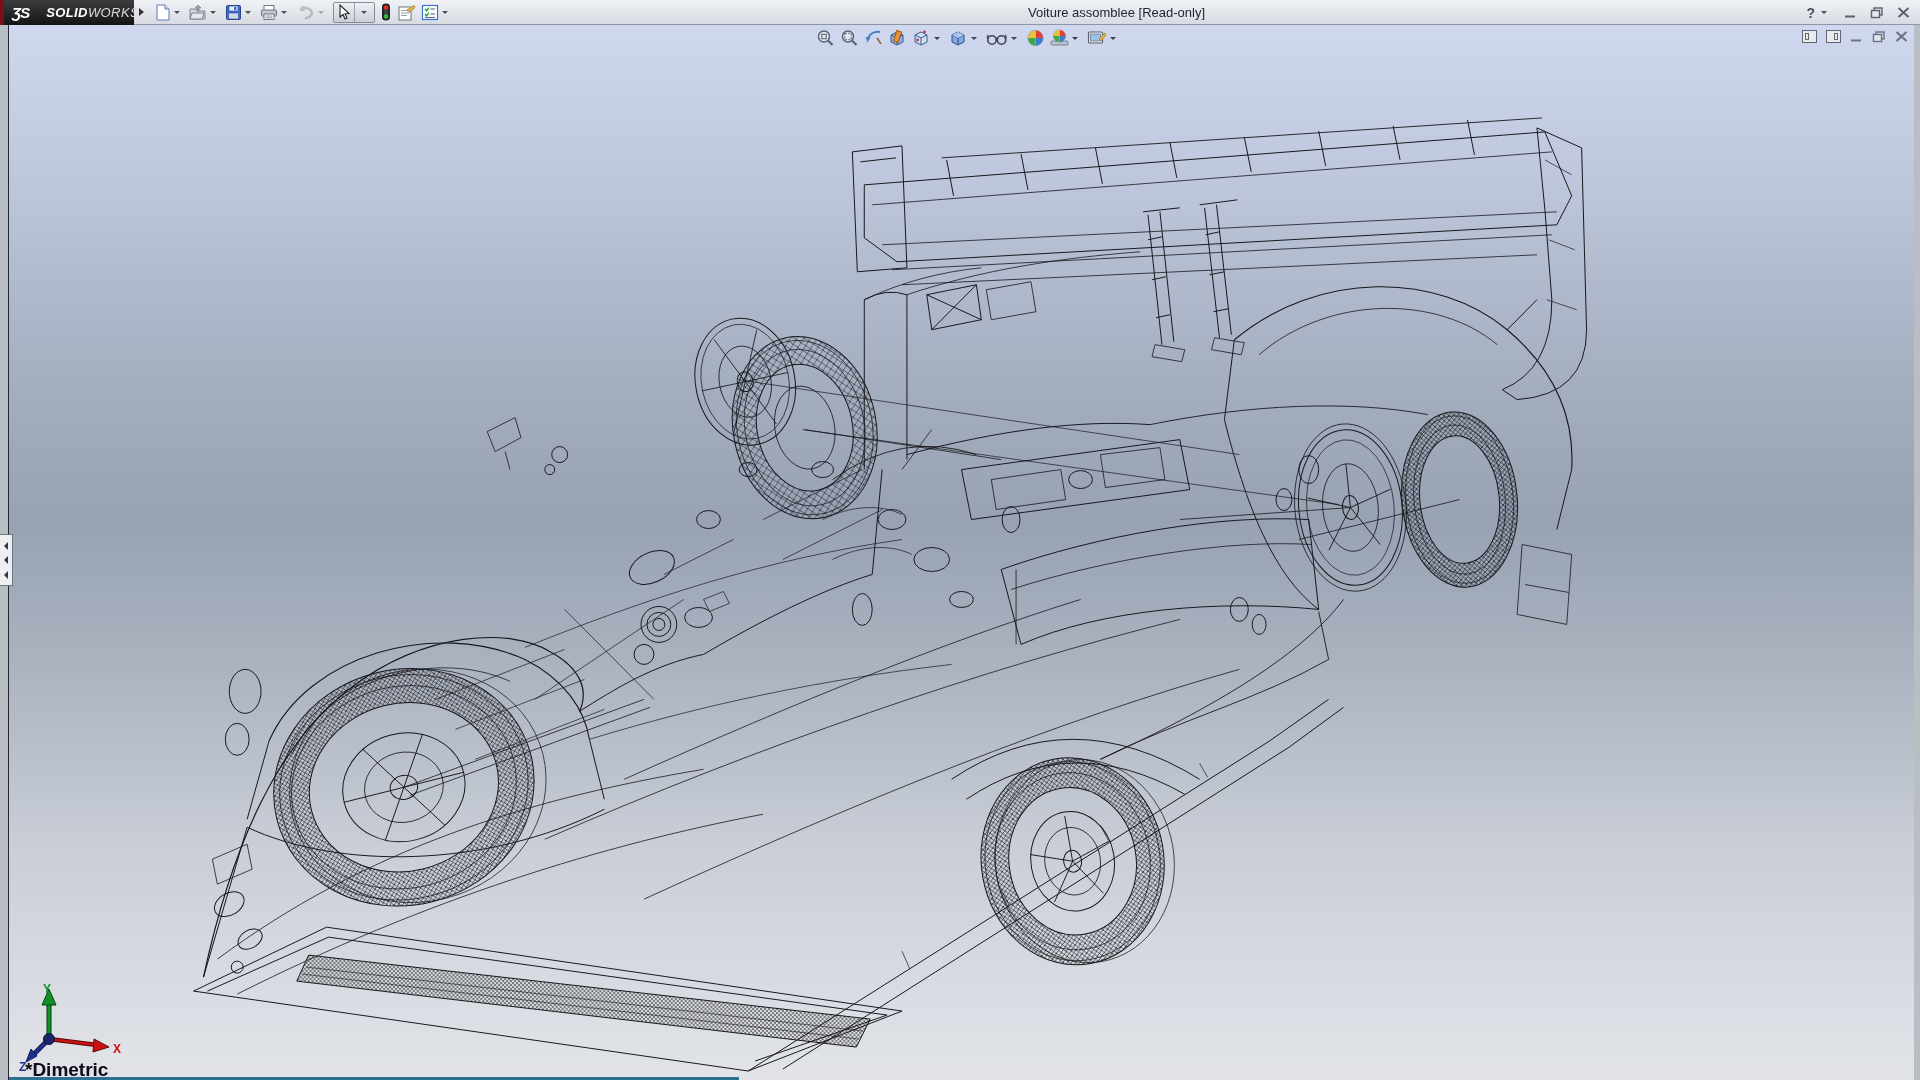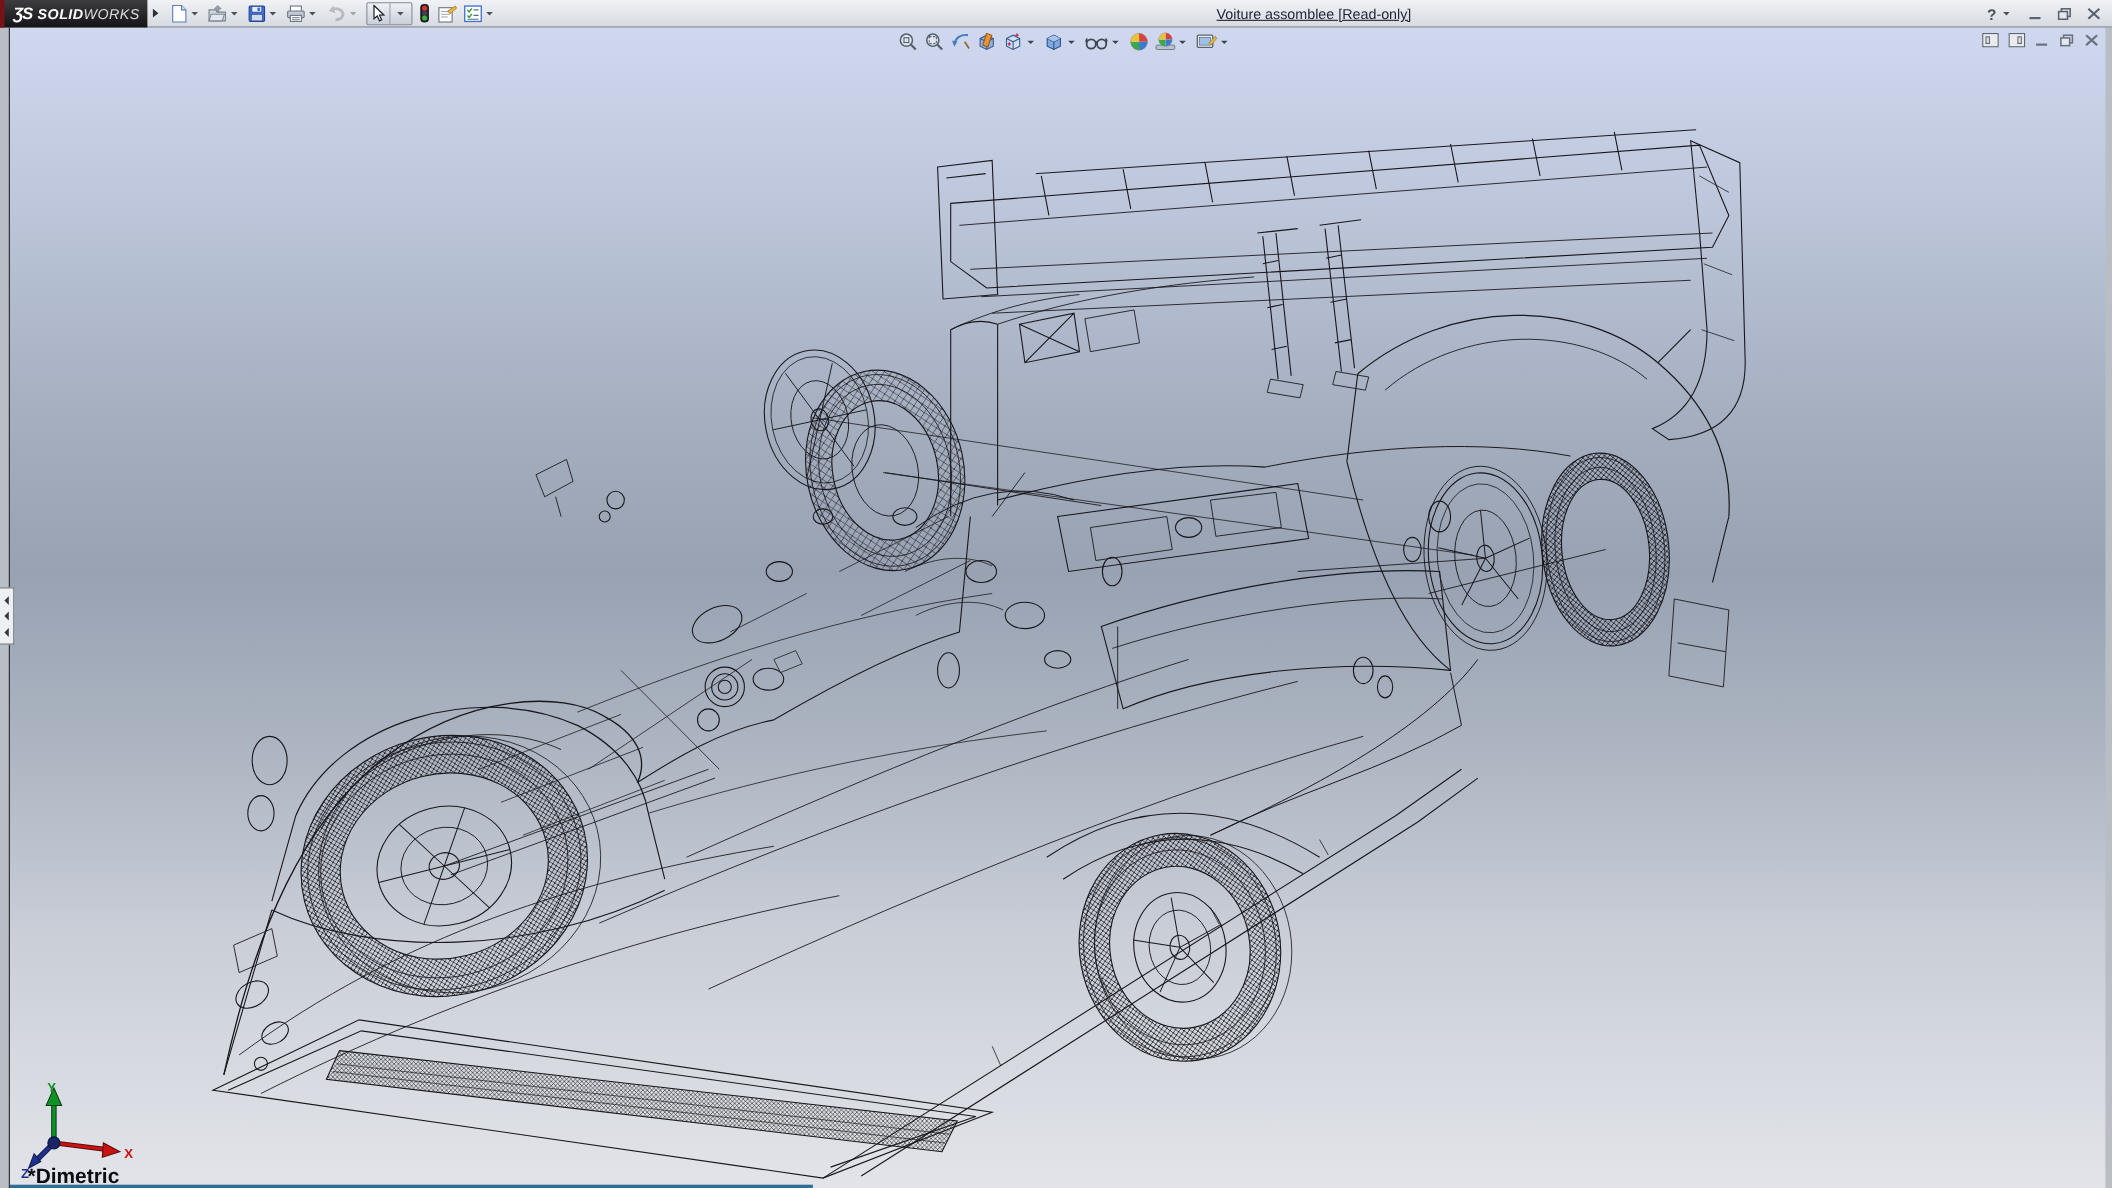--- a/index.html
+++ b/index.html
@@ -7,35 +7,35 @@
   *{box-sizing:border-box;}
 
   
   .titlebar{position:absolute;top:0;left:0;width:1920px;height:25px;
     background:linear-gradient(#f0f2f6,#d7dae1);border-bottom:1px solid #8e96a3;
     display:flex;align-items:center;z-index:30;}
   .logo-block{position:relative;width:134px;height:25px;display:flex;align-items:center;
     background:linear-gradient(#3d3d40,#141416);padding-left:12px;gap:5px;flex:0 0 auto;text-align:center;}
   .logo-block::before{content:"";position:absolute;left:0;top:0;width:4px;height:25px;background:#7a1215;}
   .logo-glyph{color:#fff;font-style:italic;font-weight:bold;font-size:15px;letter-spacing:-1px;}
-  .brand{color:#fff;font-size:13px;letter-spacing:.4px;font-style:italic;}
+  .brand{color:#fff;font-size:13px;letter-spacing:.4px;font-style:italic;margin-left:12px;}
   .brand .b{font-weight:bold;}
   .brand .l{font-weight:normal;color:#dcdcdc;}
   .menu-expand{width:0;height:0;border-left:5px solid #2e3238;border-top:4px solid transparent;
     border-bottom:4px solid transparent;margin-left:5px;}
   .tb-icons{display:flex;align-items:center;margin-left:8px;gap:1px;height:25px;}
   .tbtn{display:flex;align-items:center;height:22px;padding:1px 2px;}
   .dd{width:0;height:0;border-top:3px solid #4a4f57;border-left:3px solid transparent;
     border-right:3px solid transparent;margin:0 4px 0 3px;}
   .disabled{opacity:.42;}
   .sel-wrap{display:flex;align-items:center;border:1px solid #848b97;border-radius:2px;
     background:linear-gradient(#eef1f5,#c9cfd9);height:21px;margin:0 2px;}
   .sel-wrap .seg{display:flex;align-items:center;height:100%;padding:0 3px;}
   .sel-wrap .seg+.seg{border-left:1px solid #9aa1ac;}
-  .win-title{position:absolute;left:1106px;top:5px;font-size:13px;color:#212633;text-decoration:underline;}
+  .win-title{position:absolute;left:1028px;top:5px;font-size:13px;color:#212633;}
   .right-controls{position:absolute;right:10px;top:0;height:25px;display:flex;align-items:center;gap:13px;}
   .help-q{font-size:14px;font-weight:bold;color:#4a4f58;display:flex;align-items:center;gap:3px;}
   .wc{display:flex;align-items:center;}
 
   
   .viewport{position:absolute;top:25px;left:8px;right:6px;bottom:0;overflow:hidden;
     border-left:1px solid #23262b;
     background:linear-gradient(180deg,#cfd8ef 0%,#bcc5d9 16%,#a4aebf 34%,#98a2b3 47%,
       #aab2bf 60%,#c9ced7 78%,#e2e4e9 100%);}
   .car-svg{position:absolute;left:0;top:0;width:100%;height:100%;}

